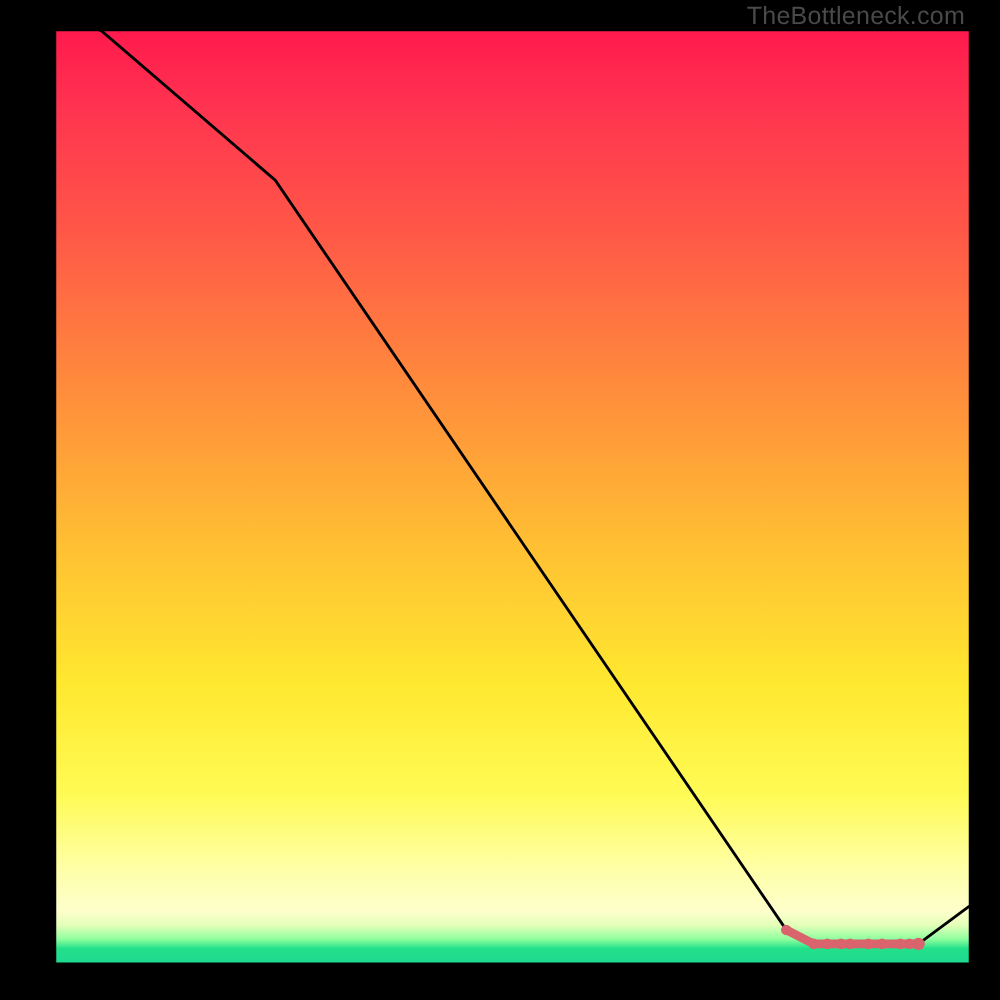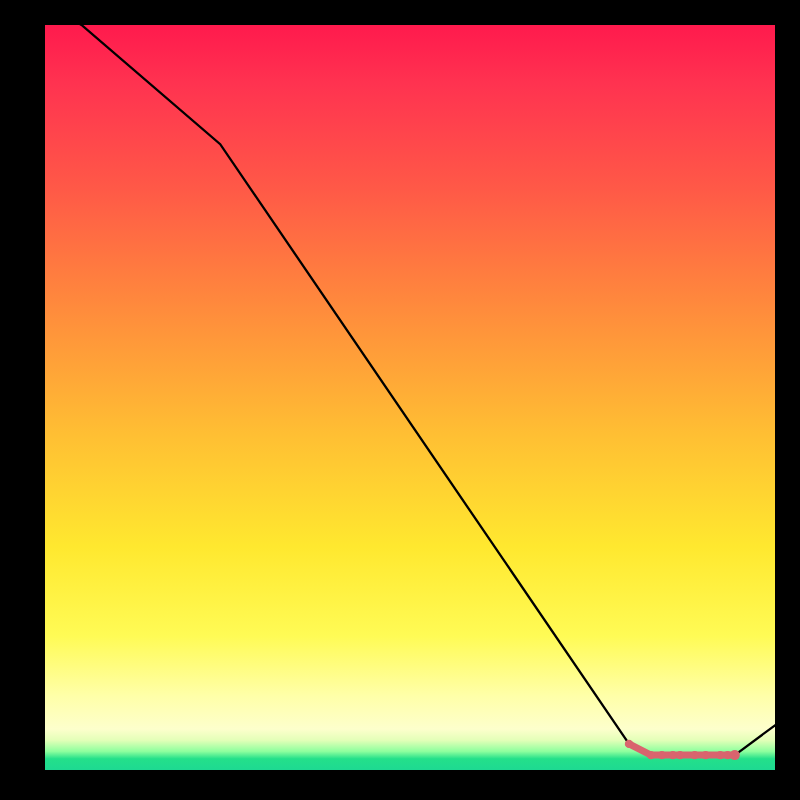--- a/index.html
+++ b/index.html
@@ -79,14 +79,15 @@
         <circle cx="635.1" cy="730.1" r="4.2" fill="#d9646e"></circle>
         <circle cx="649.7" cy="730.1" r="4.2" fill="#d9646e"></circle>
         <circle cx="660.6" cy="730.1" r="4.2" fill="#d9646e"></circle>
         <circle cx="675.3" cy="730.1" r="4.2" fill="#d9646e"></circle>
         <circle cx="682.6" cy="730.1" r="4.2" fill="#d9646e"></circle>
         <circle cx="689.8" cy="730.1" r="4.2" fill="#d9646e"></circle>
         <circle cx="689.8" cy="730.1" r="5" fill="#d9646e"></circle>
       </g>
   </svg>
 
+  <div class="watermark">TheBottleneck.com</div>
 
 </div>
 
 </body></html>

